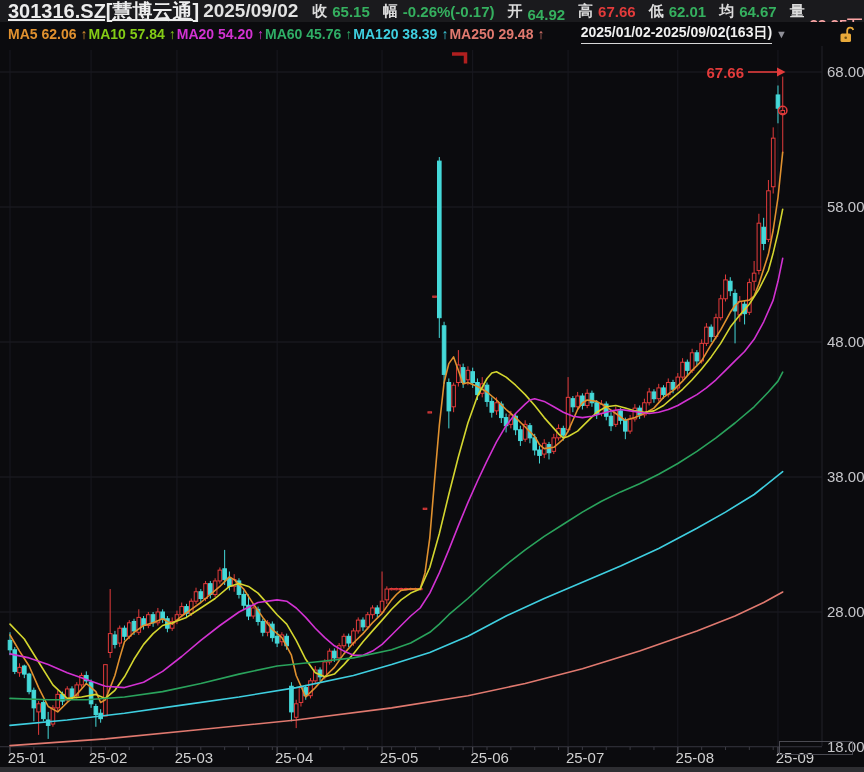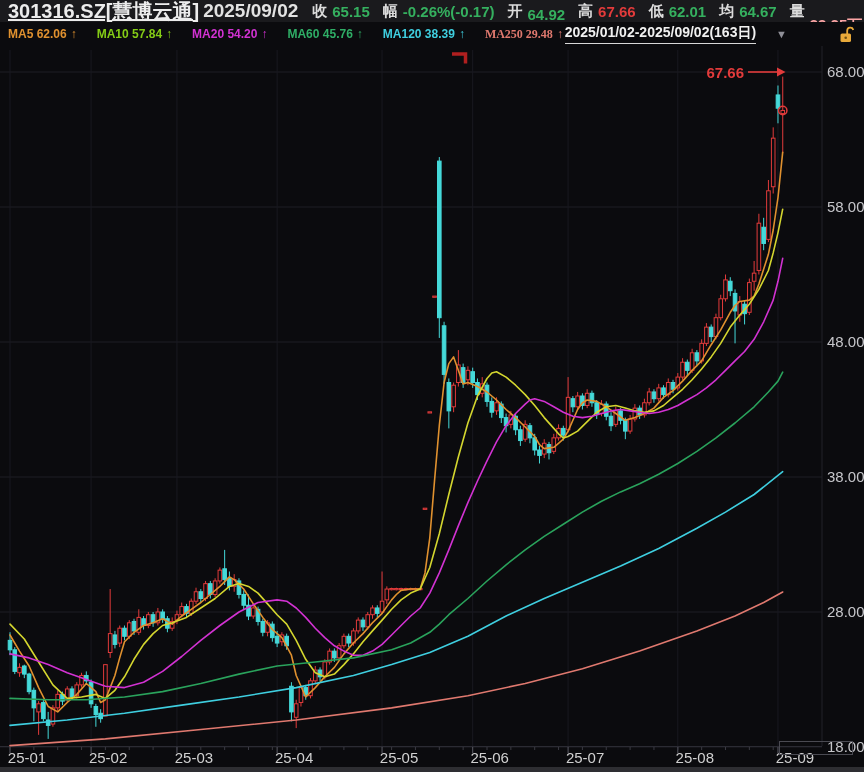--- a/index.html
+++ b/index.html
@@ -4,23 +4,23 @@
 <style>
   html,body{margin:0;padding:0;background:#0b0b0e;}
   body{width:864px;height:772px;overflow:hidden;font-family:"Liberation Sans","DejaVu Sans",sans-serif;-webkit-font-smoothing:antialiased;}
   .topbar{height:22px;background:#1a1a1d;display:flex;align-items:center;padding:0 0 0 8px;white-space:nowrap;overflow:hidden;}
   .topbar .sym{color:#ececec;font-size:20px;font-weight:700;margin-right:4px;text-decoration:underline;}
   .topbar .hdate{color:#e2e2e2;font-size:19px;font-weight:700;margin-right:14px;}
   #hfields{display:flex;align-items:center;gap:13px;}
   .hf{display:flex;align-items:center;gap:5px;font-size:15px;font-weight:700;}
   .hf .hl{color:#dcdcdc;}
   .marow{height:24px;background:#0b0b0e;display:flex;align-items:center;padding:0 6px 0 8px;white-space:nowrap;overflow:hidden;}
-  #malegend{display:flex;align-items:flex-start;gap:20px;font-size:12px;font-weight:700;}
+  #malegend{display:flex;align-items:flex-end;gap:1px;font-size:14px;font-weight:700;}
   .ma-item{display:flex;align-items:center;gap:4px;}
-  .rangesel{margin-left:auto;display:flex;align-items:center;gap:20px;cursor:pointer;}
+  .rangesel{margin-left:auto;display:flex;align-items:center;gap:4px;cursor:pointer;}
   .rangesel .rtext{color:#f0f0f0;font-size:14px;font-weight:700;border-bottom:1px solid #d8d8d8;padding-bottom:1px;}
   .rangesel .caret{color:#8f8f97;font-size:11px;}
   .lockbtn{margin-left:52px;margin-right:4px;display:flex;align-items:center;cursor:pointer;}
   svg text{font-family:"Liberation Sans","DejaVu Sans",sans-serif;}
 </style>
 </head>
 <body>
 
 
 
@@ -78,21 +78,21 @@
         <span>↑</span>
       </span>
       <span class="ma-item" style="color: rgb(47, 174, 102);">
         <span>MA60 45.76</span>
         <span>↑</span>
       </span>
       <span class="ma-item" style="color: rgb(63, 207, 224);">
         <span>MA120 38.39</span>
         <span>↑</span>
       </span>
-      <span class="ma-item" style="color: rgb(224, 121, 111); font-family: Liberation Serif, serif;">
+      <span class="ma-item" style="color: rgb(224, 121, 111);">
         <span>MA250 29.48</span>
         <span>↑</span>
       </span>
     </div>
   <div class="rangesel">
     <span class="rtext">2025/01/02-2025/09/02(163日)</span>
     <span class="caret">▼</span>
   </div>
   <span class="lockbtn">
     <svg width="15" height="17" viewBox="0 0 15 17">

